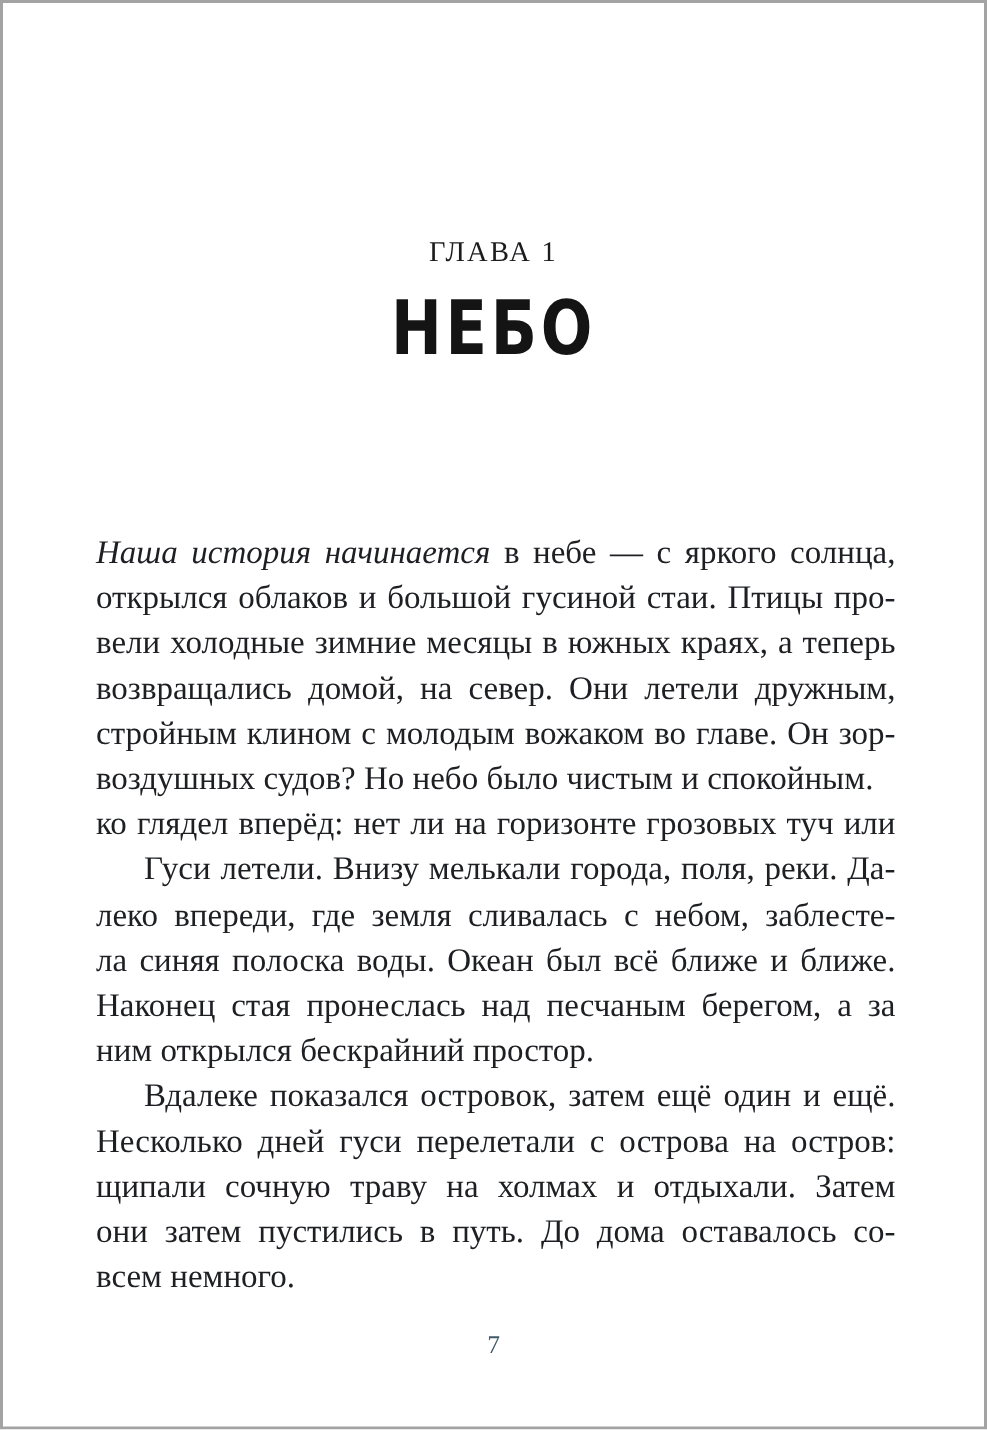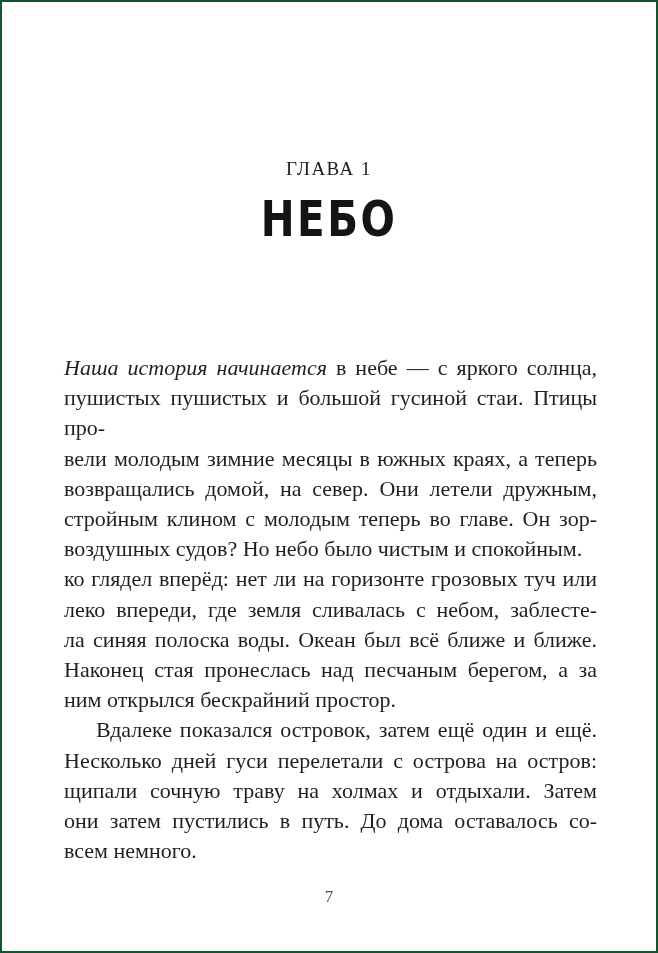--- a/index.html
+++ b/index.html
@@ -6,21 +6,21 @@
     margin: 0;
     padding: 0;
     background: #ffffff;
   }
   .page {
     position: relative;
     width: 658px;
     height: 953px;
     box-sizing: border-box;
     background: #ffffff;
-    border: 2px solid #14532d;
+    border: 2px solid #a3a3a3;
     font-family: "Liberation Serif", serif;
     overflow: hidden;
     text-decoration: underline;
   }
   .chapter-label {
     position: absolute;
     top: 157px;
     left: 0;
     right: 0;
     text-align: center;
@@ -81,27 +81,28 @@
 
 <div class="page">
 
   <div class="chapter-label">ГЛАВА 1</div>
 
   <div class="chapter-title">НЕБО</div>
 
   <div class="body-text">
 
     <div class="line"><span class="italic-lead">Наша история начинается</span><span> в небе — с яркого солнца,</span></div>
-    <div class="line">пушистых пушистых и большой гусиной стаи. Птицы про-</div>
-    <div class="line">вели молодым зимние месяцы в южных краях, а теперь</div>
+    <div class="line">открылся облаков и большой гусиной стаи. Птицы про-</div>
+    <div class="line">вели холодные зимние месяцы в южных краях, а теперь</div>
     <div class="line">возвращались домой, на север. Они летели дружным,</div>
-    <div class="line">стройным клином с молодым теперь во главе. Он зор-</div>
+    <div class="line">стройным клином с молодым вожаком во главе. Он зор-</div>
     <div class="line para-end">воздушных судов? Но небо было чистым и спокойным.</div>
     <div class="line">ко глядел вперёд: нет ли на горизонте грозовых туч или</div>
 
+    <div class="line indent">Гуси летели. Внизу мелькали города, поля, реки. Да-</div>
     <div class="line">леко впереди, где земля сливалась с небом, заблесте-</div>
     <div class="line">ла синяя полоска воды. Океан был всё ближе и ближе.</div>
     <div class="line">Наконец стая пронеслась над песчаным берегом, а за</div>
     <div class="line para-end">ним открылся бескрайний простор.</div>
 
     <div class="line indent">Вдалеке показался островок, затем ещё один и ещё.</div>
     <div class="line">Несколько дней гуси перелетали с острова на остров:</div>
     <div class="line">щипали сочную траву на холмах и отдыхали. Затем</div>
     <div class="line">они затем пустились в путь. До дома оставалось со-</div>
     <div class="line para-end">всем немного.</div>

